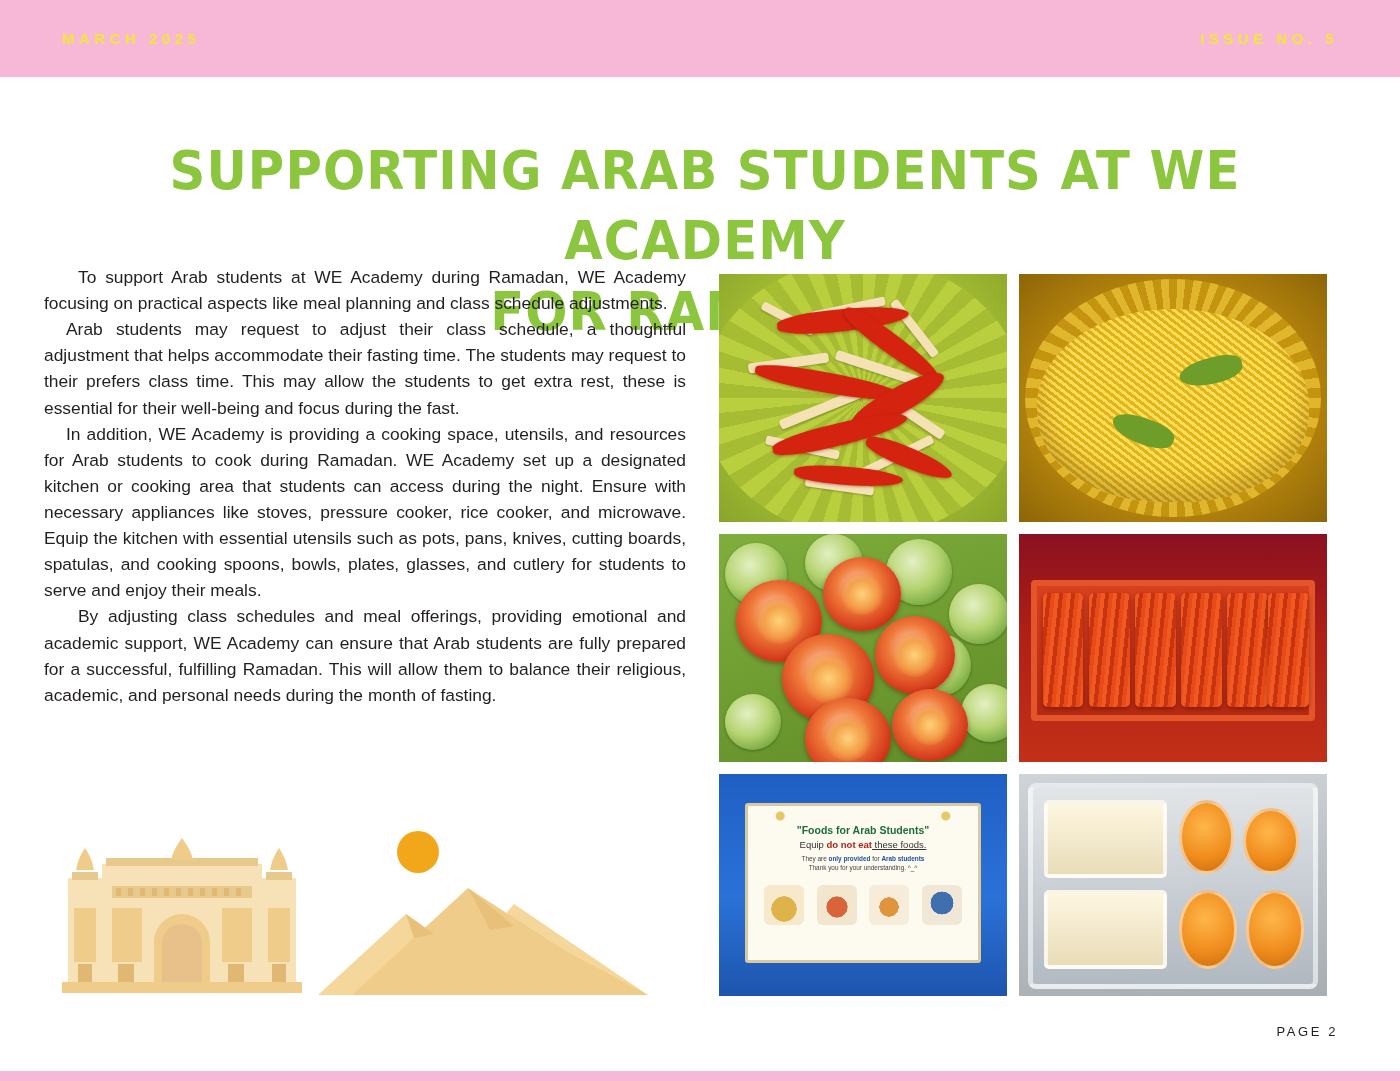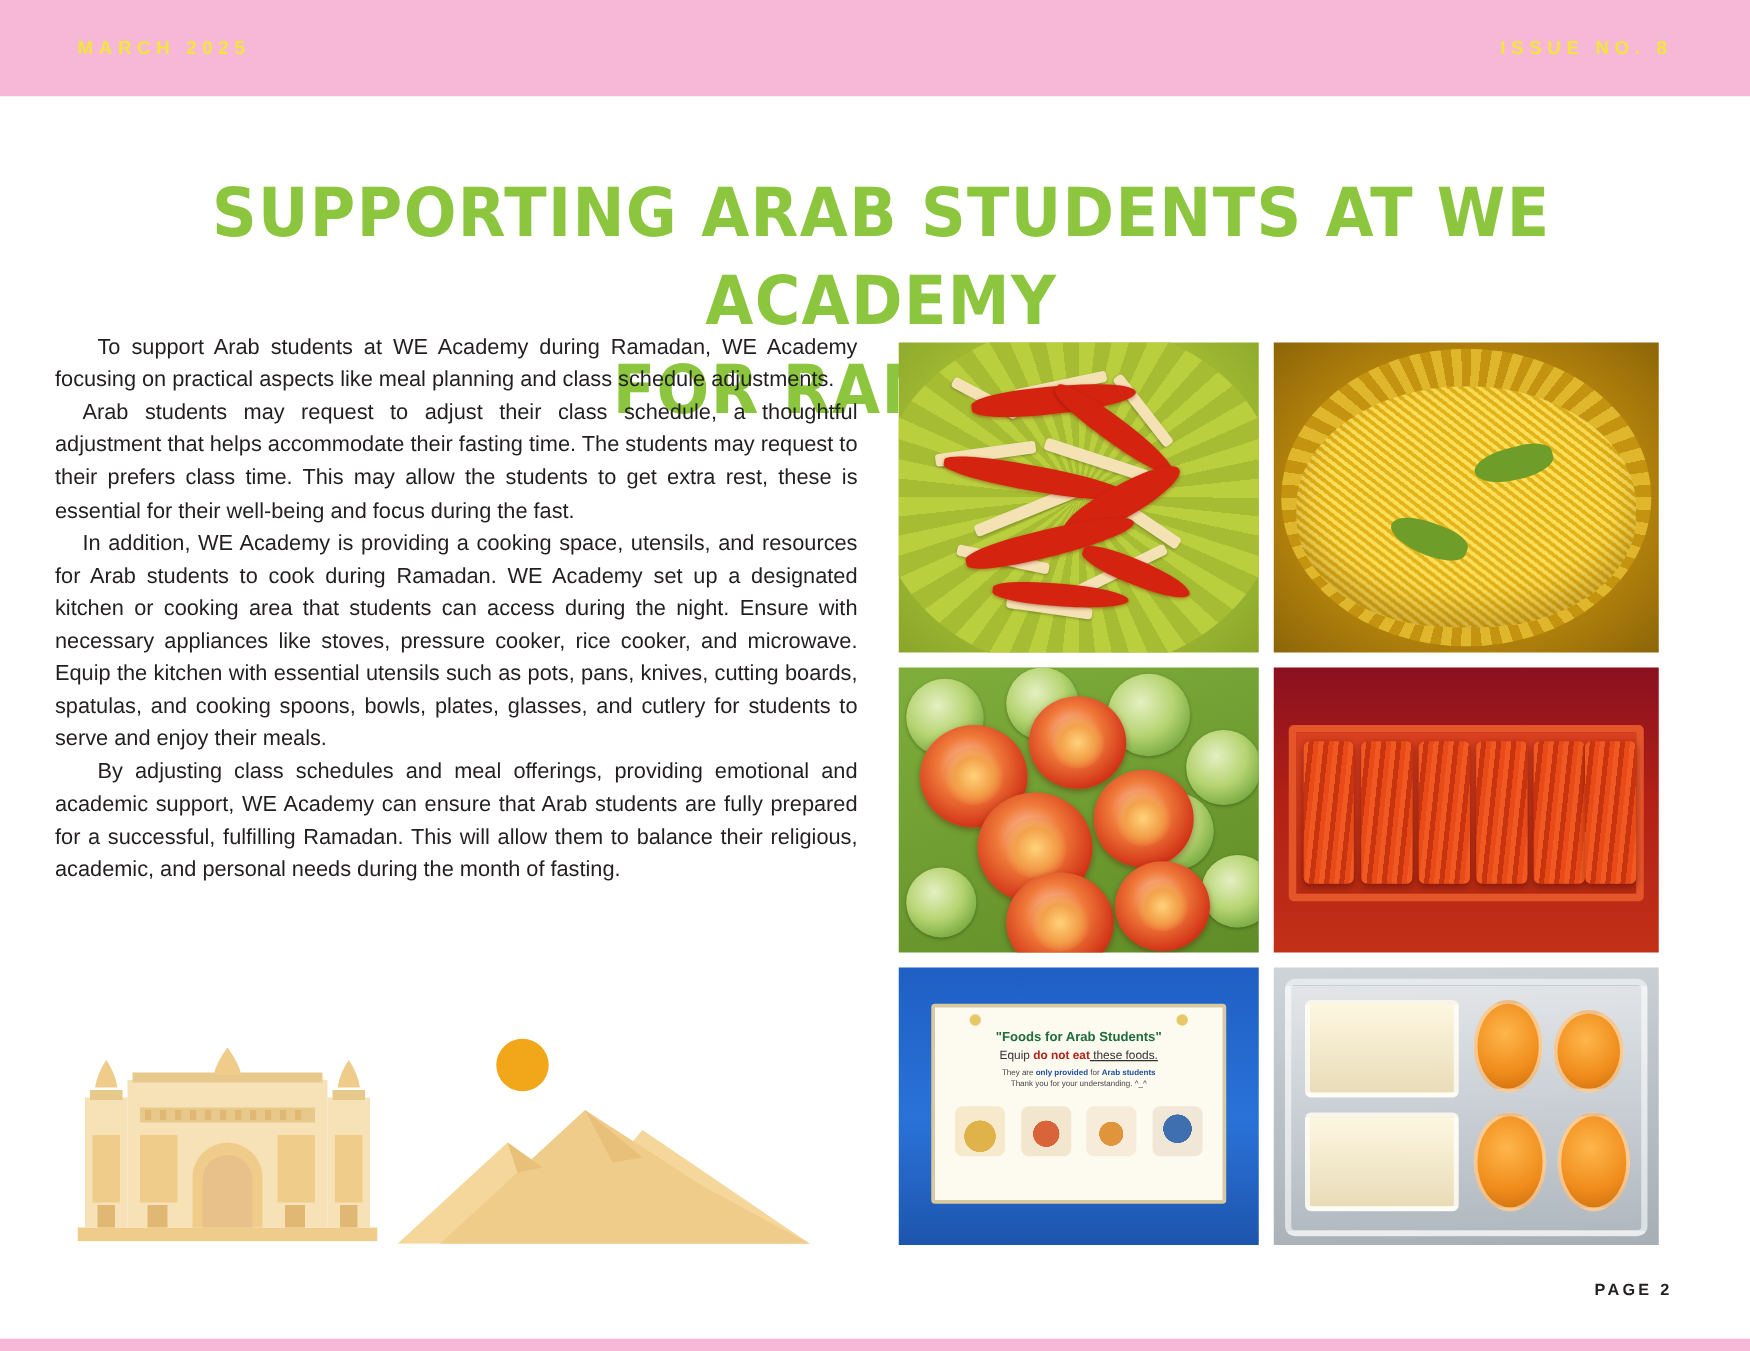--- a/index.html
+++ b/index.html
@@ -207,37 +207,37 @@
   
   .illus-gate { position: absolute; left: 62px; top: 838px; width: 240px; height: 155px; }
   .illus-dune { position: absolute; left: 318px; top: 830px; width: 330px; height: 165px; }
 
   
   .page-num {
     position: absolute;
     right: 62px;
     bottom: 42px;
     font-size: 13px;
-    font-weight: bold;
+    font-weight: normal;
     letter-spacing: 2.6px;
     color: #231f20;
   }
   .bottom-band {
     position: absolute;
     left: 0; bottom: 0;
     width: 1400px; height: 10px;
     background: #f7b8d8;
   }
 </style>
 </head>
 <body>
 
 <div class="top-band">
   <div class="band-text">MARCH 2025</div>
-  <div class="band-text">ISSUE NO. 8</div>
+  <div class="band-text">ISSUE NO. 5</div>
 </div>
 
 <h1 class="title">
   <span class="title-line">SUPPORTING ARAB STUDENTS AT WE ACADEMY</span>
   <span class="title-line">FOR RAMADAN</span>
 </h1>
 
 <div class="article">
   <p>To support Arab students at WE Academy during Ramadan, WE Academy focusing on practical aspects like meal planning and class schedule adjustments.</p>
   <p class="tight">Arab students may request to adjust their class schedule, a thoughtful adjustment that helps accommodate their fasting time. The students may request to their prefers class time. This may allow the students to get extra rest, these is essential for their well-being and focus during the fast.</p>

